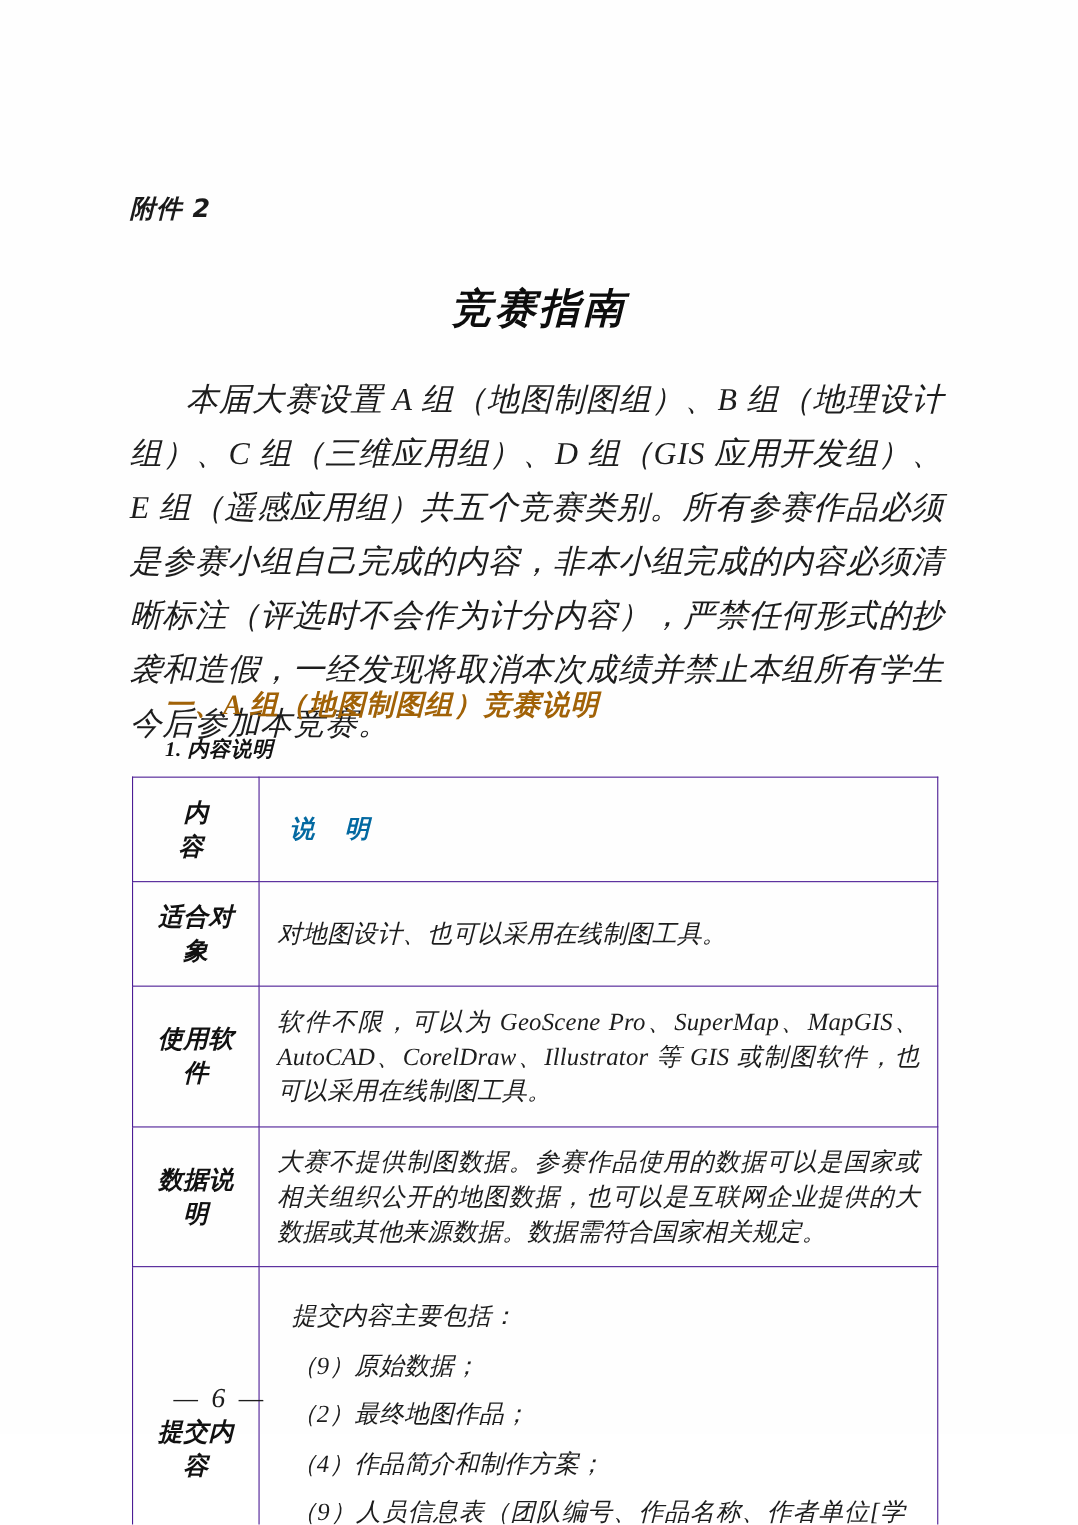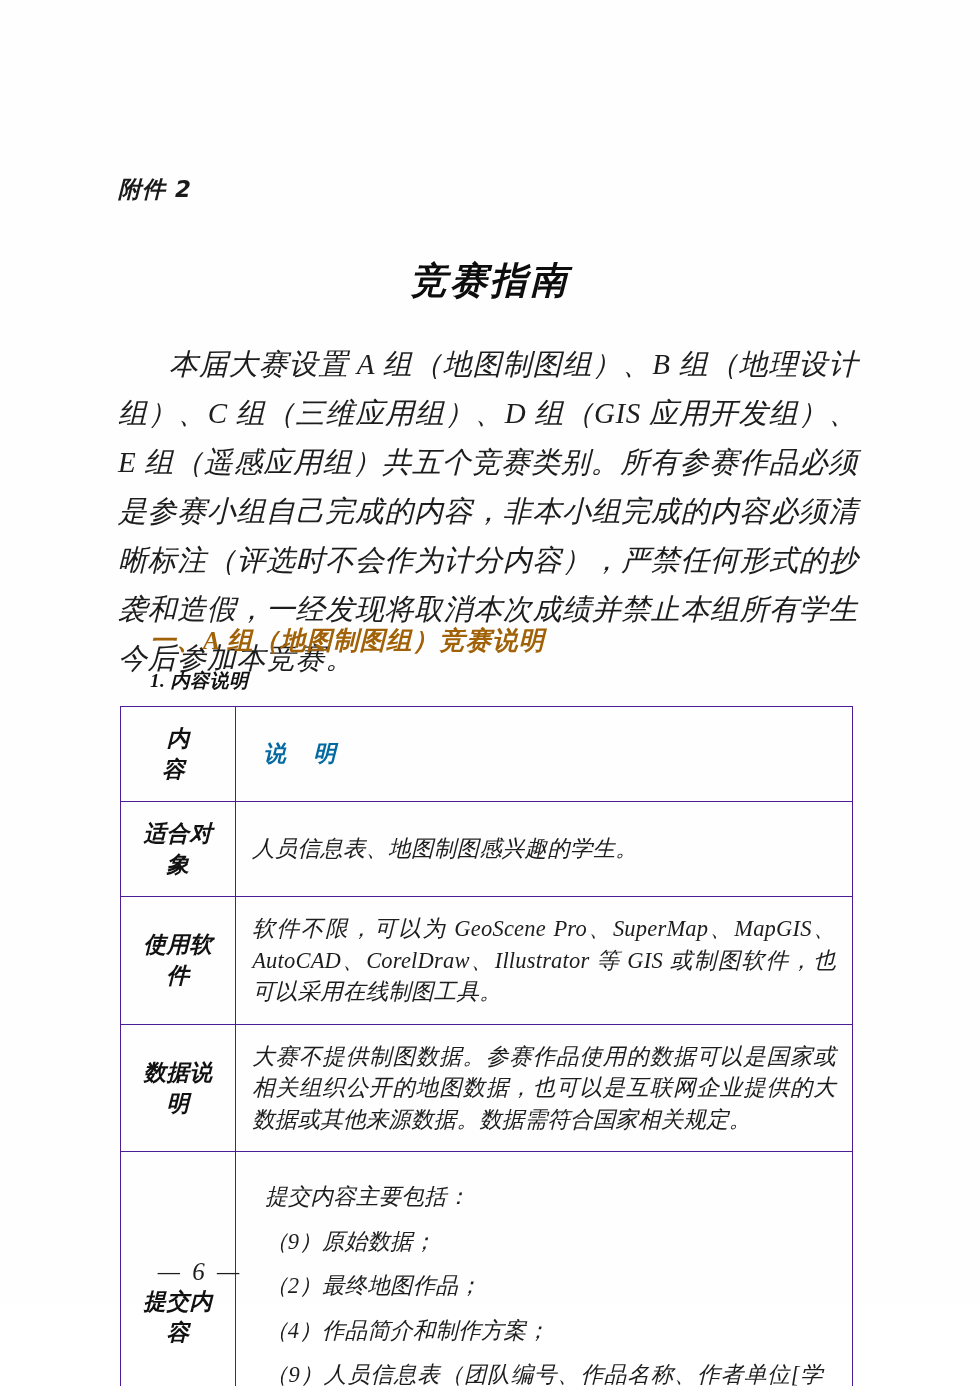--- a/index.html
+++ b/index.html
@@ -176,21 +176,21 @@
       <col class="col-val">
     </colgroup>
     <tbody>
       <tr>
         <td class="key-cell spaced">内 容</td>
         <td class="val-cell center">说  明</td>
       </tr>
 
       <tr>
         <td class="key-cell">适合对象</td>
-        <td class="val-cell plain">人员信息表、地图制图感兴趣的学生。</td>
+        <td class="val-cell plain">对地图设计、也可以采用在线制图工具。</td>
       </tr>
 
 
       <tr>
         <td class="key-cell">使用软件</td>
         <td class="val-cell">软件不限，可以为 GeoScene Pro、SuperMap、MapGIS、AutoCAD、CorelDraw、Illustrator 等 GIS 或制图软件，也可以采用在线制图工具。</td>
       </tr>
 
       <tr>
         <td class="key-cell">数据说明</td>

